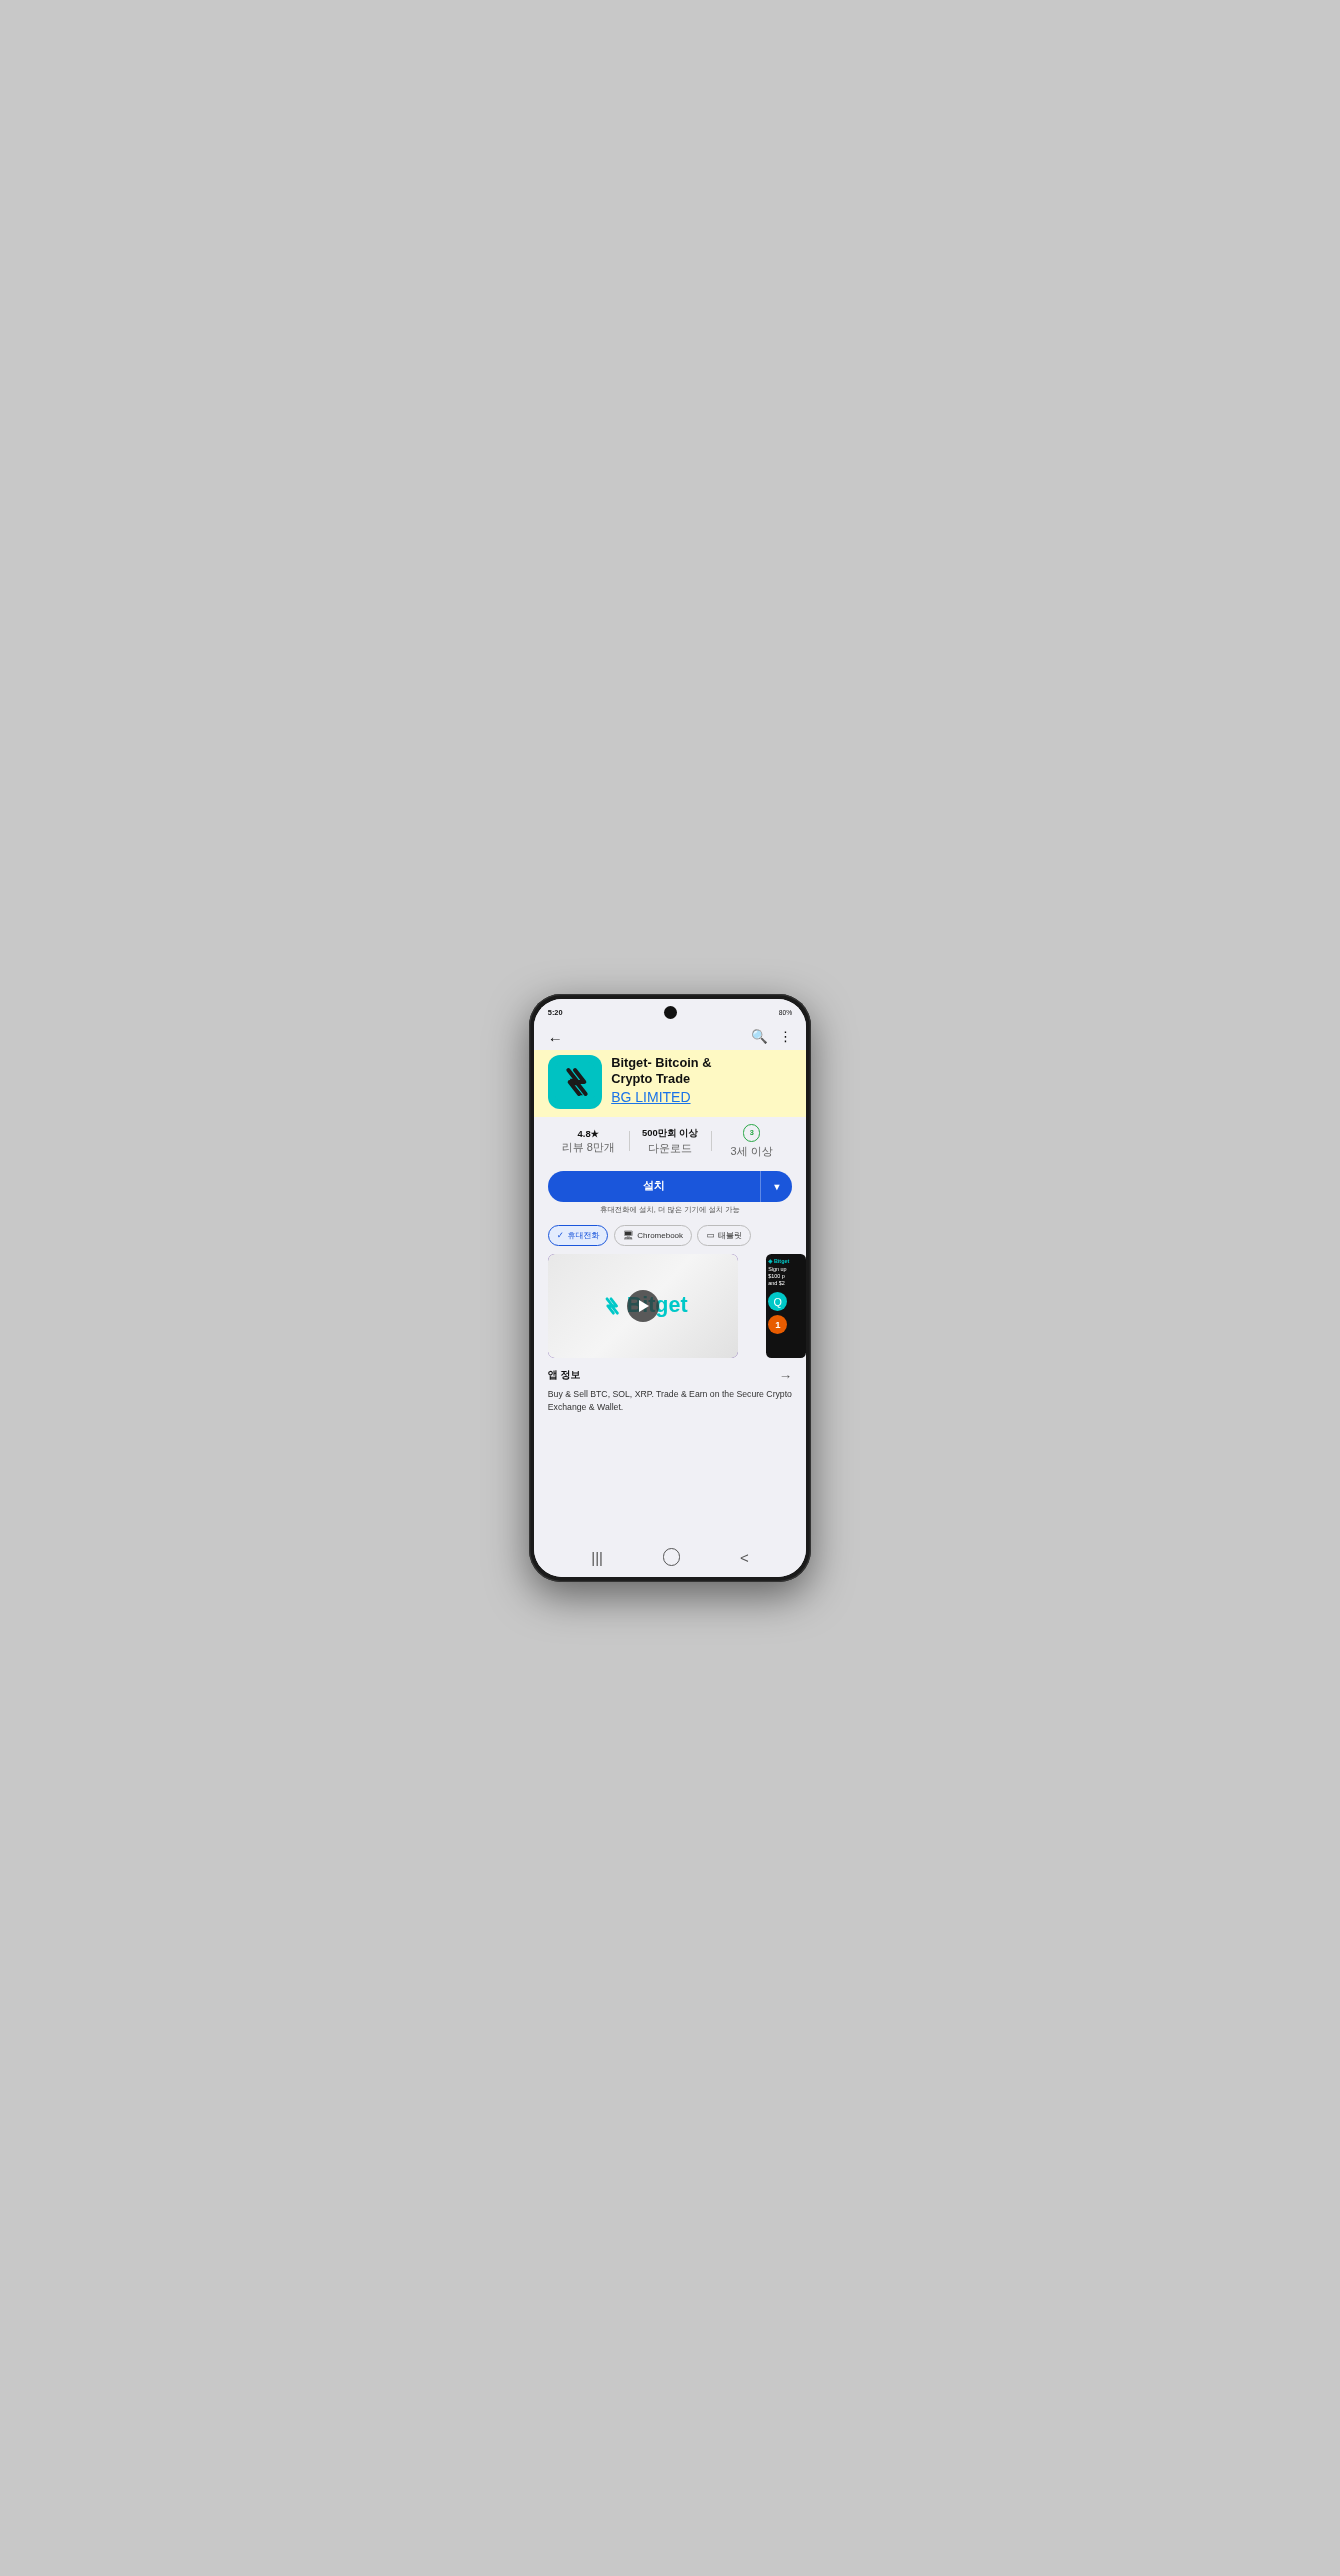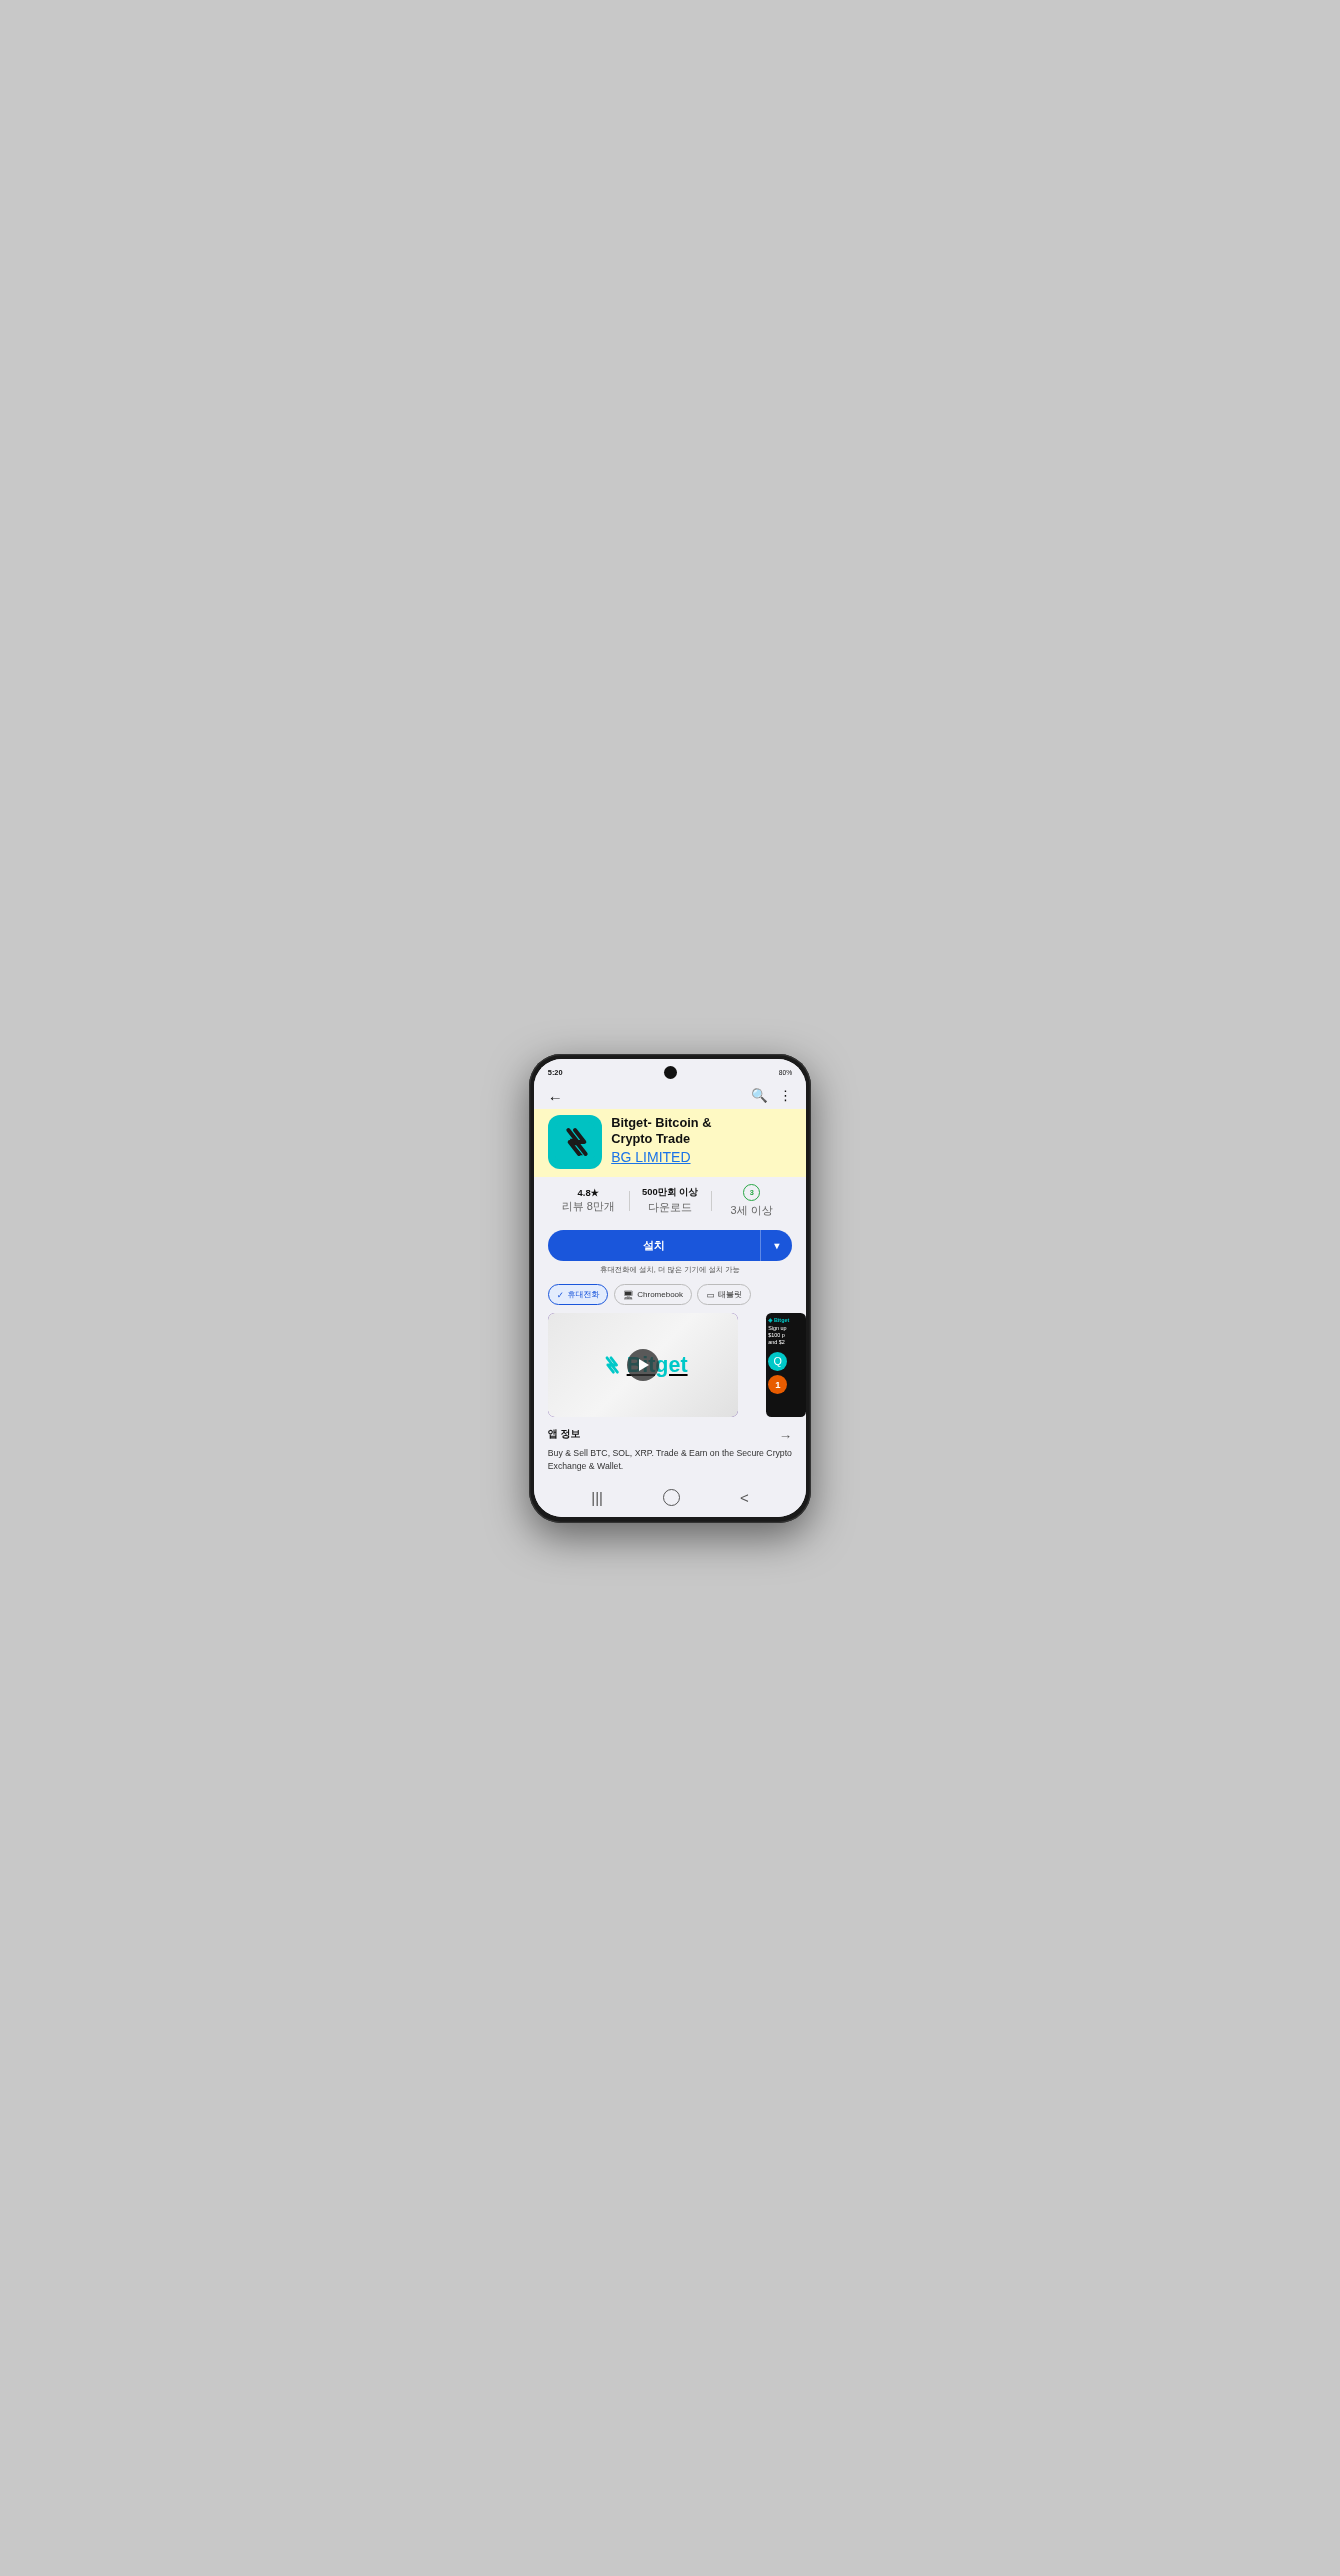--- a/index.html
+++ b/index.html
@@ -8,21 +8,21 @@
       background: #c8c8c8;
       display: flex;
       justify-content: center;
       align-items: center;
       min-height: 100vh;
       font-family: 'Segoe UI', Arial, sans-serif;
     }
 
     .phone-outer {
       width: 282px;
-      height: 469px;
+      height: 588px;
       background: #1a1a1a;
       border-radius: 32px;
       padding: 5.4px;
       box-shadow: 0 13.4px 40px rgba(0,0,0,0.5), inset 0 0 0 1.3px #333;
       position: relative;
     }
 
     .phone-screen {
       width: 100%;
       height: 100%;
@@ -267,21 +267,20 @@
       flex-shrink: 0;
       position: relative;
       overflow: hidden;
     }
 
     .screenshot-container {
       border-radius: 6.7px;
       overflow: hidden;
       background: #4c1d95;
       width: 78%;
-      text-decoration: underline;
     }
 
     .screenshot-thumb {
       width: 100%;
       height: 104px;
       background: linear-gradient(135deg, #e8e8e8 0%, #f5f5f5 50%, #e0e0e0 100%);
       display: flex;
       align-items: center;
       justify-content: center;
       position: relative;

